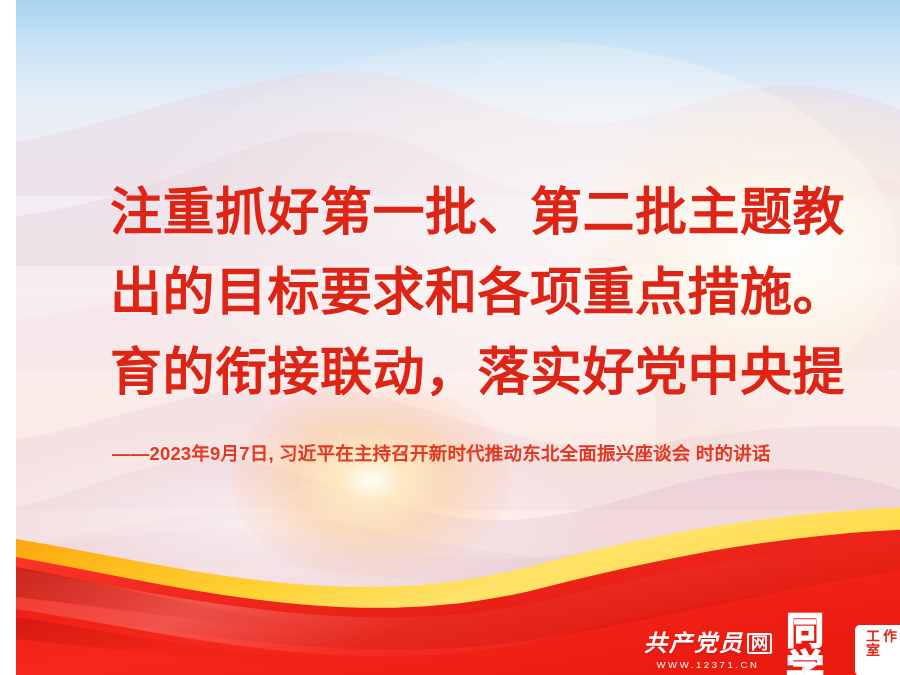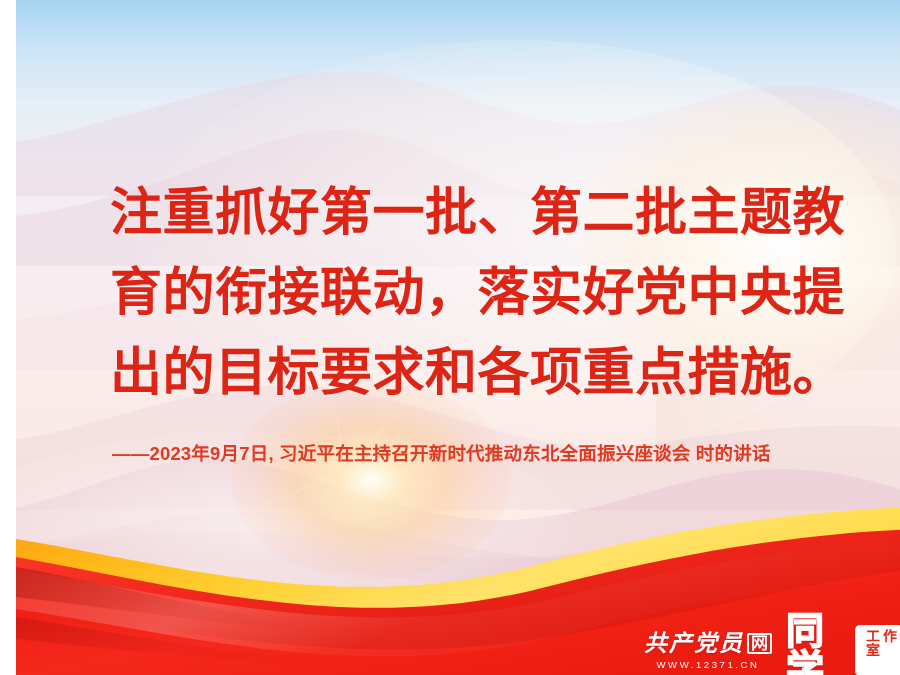--- a/index.html
+++ b/index.html
@@ -219,22 +219,22 @@
       <i style="width: 78px; height: 2.4px; transform: rotate(260deg); opacity: 0.55;"></i>
       <i style="width: 52px; height: 1.5px; transform: rotate(286deg); opacity: 0.32;"></i>
       <i style="width: 120px; height: 2.4px; transform: rotate(312deg); opacity: 0.55;"></i>
       <i style="width: 78px; height: 1.5px; transform: rotate(338deg); opacity: 0.32;"></i>
     </div>
 
   <div class="watermark"></div>
 
   <div class="headline">
     <span class="ln">注重抓好第一批、第二批主题教</span>
+    <span class="ln">出的目标要求和各项重点措施。</span>
     <span class="ln">育的衔接联动，落实好党中央提</span>
-    <span class="ln">出的目标要求和各项重点措施。</span>
   </div>
 
   <div class="attribution">
     <span>——2023年9月7日, 习近平在主持召开新时代推动东北全面振兴座谈会</span>
     <span>时的讲话</span>
   </div>
 
   <div class="ribbon">
     <svg viewBox="0 0 900 170" preserveAspectRatio="none">
       <defs>

